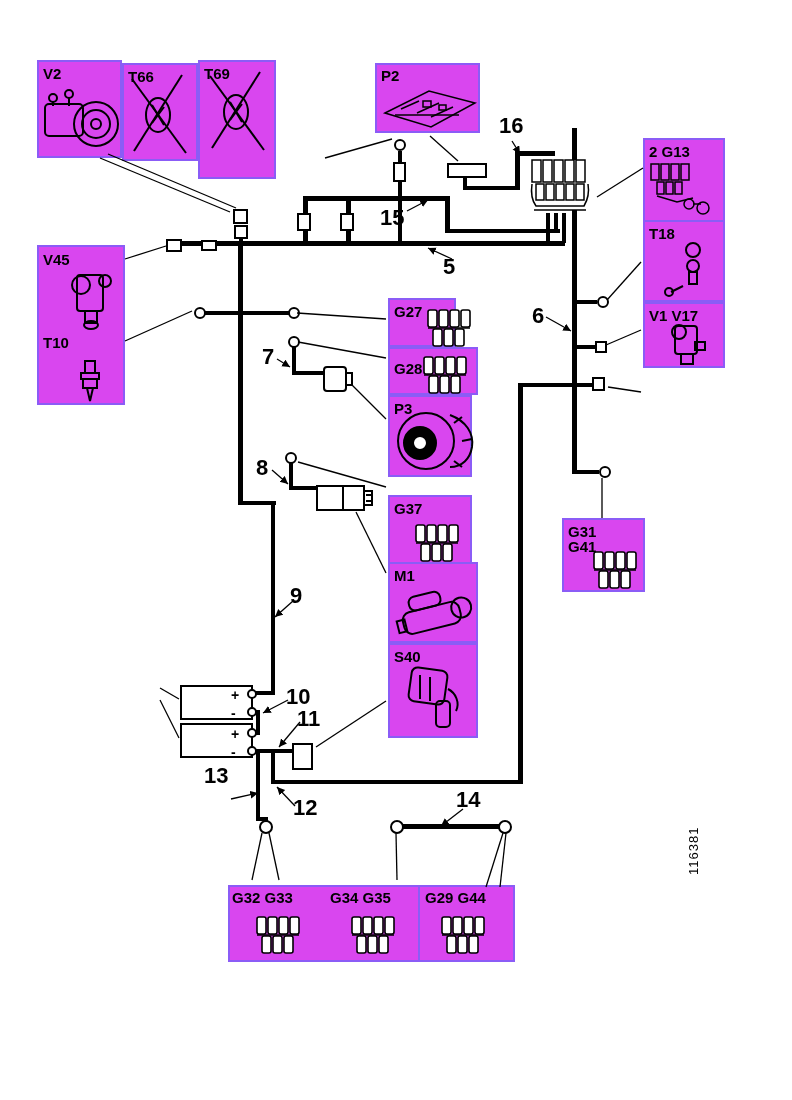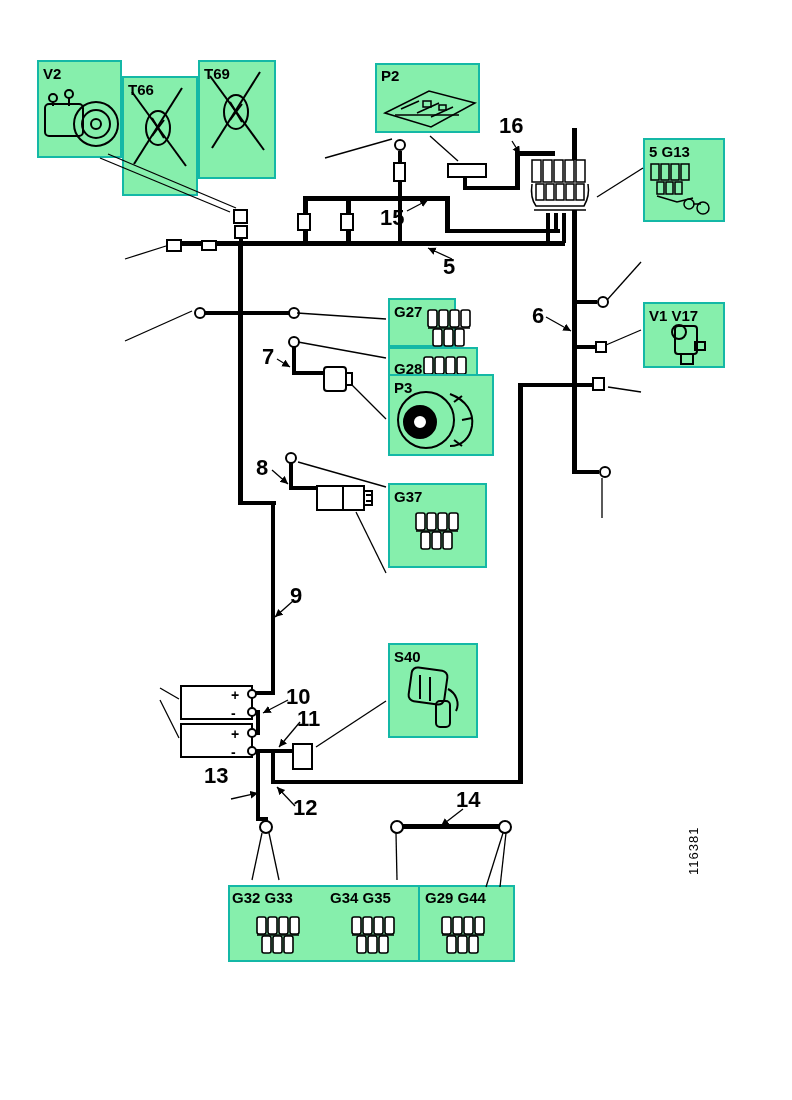--- a/index.html
+++ b/index.html
@@ -1,18 +1,18 @@
 <!DOCTYPE html>
 <html><head>
 <meta charset="utf-8">
 <style>
   html,body{margin:0;padding:0;background:#fff}
   #canvas{position:relative;width:792px;height:1100px;background:#fff;overflow:hidden;
           font-family:"Liberation Sans",sans-serif;color:#000}
-  .box{position:absolute;border:2px solid #14b8a6;background:#86efac;box-sizing:border-box}
+  .box{position:absolute;border:2px solid #8b5cf6;background:#d946ef;box-sizing:border-box}
   .lbl{position:absolute;font-weight:bold;font-size:15px;line-height:1;white-space:pre}
   .lbl2{position:absolute;font-weight:bold;font-size:15px;line-height:1.1;white-space:pre}
   .num{position:absolute;font-weight:bold;font-size:22px;line-height:1}
   .wire{position:absolute;background:#000}
   .conn{position:absolute;background:#fff;border:2px solid #000;box-sizing:border-box}
   .ring{position:absolute;background:#fff;border:2px solid #000;border-radius:50%;box-sizing:border-box}
   .glyph{position:absolute}
   .sign{position:absolute;font-weight:bold;font-size:14px;line-height:1}
   #leads{position:absolute;left:0;top:0;width:792px;height:1100px;pointer-events:none}
   #figid{position:absolute;left:686px;top:795px;width:14px;height:80px;
@@ -33,21 +33,21 @@
           <circle cx="55" cy="42" r="14"></circle>
           <circle cx="55" cy="42" r="5"></circle>
         <circle cx="12" cy="16" r="4"></circle>
           <circle cx="28" cy="12" r="4"></circle>
         <line x1="12" y1="20" x2="12" y2="24"></line>
           <line x1="28" y1="16" x2="28" y2="24"></line>
       </g>
     </svg>
   </div>
 
-  <div class="box" style="left:122px;top:76px;width:76px;height:120px">
+  <div class="box" style="left:122px;top:63px;width:76px;height:98px">
     <span class="lbl" style="left:4px;top:4px">T66</span>
     <svg class="glyph" style="left:0;top:0" width="72" height="94" viewBox="0 0 72 94">
       <g fill="none" stroke="#000" stroke-width="2">
         <ellipse cx="34" cy="50" rx="12" ry="17"></ellipse>
         <line x1="28" y1="40" x2="40" y2="60"></line>
           <line x1="40" y1="42" x2="28" y2="58"></line>
         <line x1="8" y1="14" x2="62" y2="88"></line>
           <line x1="58" y1="10" x2="10" y2="86"></line>
       </g>
     </svg>
@@ -76,52 +76,85 @@
           <line x1="38" y1="32" x2="60" y2="22"></line>
         <line x1="52" y1="36" x2="74" y2="26"></line>
           <rect x="44" y="20" width="8" height="6"></rect>
         <rect x="60" y="24" width="7" height="5"></rect>
           <line x1="16" y1="34" x2="80" y2="34"></line>
       </g>
     </svg>
   </div>
 
   <div class="box" style="left:643px;top:138px;width:82px;height:84px">
-    <span class="lbl" style="left:4px;top:4px">5 G13</span>
+    <span class="lbl" style="left:4px;top:4px">2 G13</span>
     <svg class="glyph" style="left:4px;top:22px" width="72" height="56" viewBox="0 0 72 56">
       <g fill="none" stroke="#000" stroke-width="1.5">
         <rect x="2" y="2" width="8" height="16"></rect>
           <rect x="12" y="2" width="8" height="16"></rect>
           <rect x="22" y="2" width="8" height="16"></rect>
           <rect x="32" y="2" width="8" height="16"></rect>
         <rect x="8" y="20" width="7" height="12"></rect>
           <rect x="17" y="20" width="7" height="12"></rect>
           <rect x="26" y="20" width="7" height="12"></rect>
         <path d="M8,34 L28,40 L44,36"></path>
         <circle cx="40" cy="42" r="5"></circle>
           <circle cx="54" cy="46" r="6"></circle>
           <path d="M44,42 h8"></path>
       </g>
     </svg>
   </div>
 
+  <div class="box" style="left:643px;top:220px;width:82px;height:82px">
+    <span class="lbl" style="left:4px;top:4px">T18</span>
+    <svg class="glyph" style="left:14px;top:18px" width="56" height="60" viewBox="0 0 56 60">
+      <g fill="none" stroke="#000" stroke-width="2">
+        <circle cx="34" cy="10" r="7"></circle>
+          <circle cx="34" cy="26" r="6"></circle>
+        <rect x="30" y="32" width="8" height="12"></rect>
+        <path d="M12,52 l12,-6"></path>
+          <circle cx="10" cy="52" r="4"></circle>
+      </g>
+    </svg>
+  </div>
 
   <div class="box" style="left:643px;top:302px;width:82px;height:66px">
     <span class="lbl" style="left:4px;top:4px">V1 V17</span>
     <svg class="glyph" style="left:18px;top:16px" width="50" height="48" viewBox="0 0 50 48">
       <g fill="none" stroke="#000" stroke-width="2">
         <rect x="12" y="6" width="22" height="28" rx="3"></rect>
         <circle cx="16" cy="12" r="7"></circle>
         <rect x="18" y="34" width="12" height="10"></rect>
         <rect x="32" y="22" width="10" height="8"></rect>
       </g>
     </svg>
   </div>
 
 
+  <div class="box" style="left:37px;top:245px;width:88px;height:160px">
+    <span class="lbl" style="left:4px;top:5px">V45</span>
+    <span class="lbl" style="left:4px;top:88px">T10</span>
+    <svg class="glyph" style="left:26px;top:20px" width="56" height="64" viewBox="0 0 56 64">
+      <g fill="none" stroke="#000" stroke-width="2">
+        <rect x="12" y="8" width="26" height="36" rx="3"></rect>
+        <circle cx="16" cy="18" r="9"></circle>
+          <circle cx="40" cy="14" r="6"></circle>
+        <rect x="20" y="44" width="12" height="12"></rect>
+          <ellipse cx="26" cy="58" rx="7" ry="4"></ellipse>
+      </g>
+    </svg>
+    <svg class="glyph" style="left:36px;top:112px" width="30" height="44" viewBox="0 0 30 44">
+      <g fill="none" stroke="#000" stroke-width="2">
+        <rect x="10" y="2" width="10" height="12"></rect>
+        <rect x="6" y="14" width="18" height="6"></rect>
+        <rect x="8" y="20" width="14" height="9"></rect>
+        <polygon points="12,29 18,29 15,42"></polygon>
+      </g>
+    </svg>
+  </div>
 
 
   <div class="box" style="left:388px;top:298px;width:68px;height:49px">
     <span class="lbl" style="left:4px;top:4px">G27</span>
     <div class="glyph gconn" style="left:36px;top:8px">
         <svg width="46" height="40" viewBox="0 0 46 40">
           <g fill="#fff" stroke="#000" stroke-width="1.6">
             <rect x="2" y="2" width="9" height="17" rx="2"></rect>
             <rect x="13" y="2" width="9" height="17" rx="2"></rect>
             <rect x="24" y="2" width="9" height="17" rx="2"></rect>
@@ -144,64 +177,93 @@
             <rect x="24" y="2" width="9" height="17" rx="2"></rect>
             <rect x="35" y="2" width="9" height="17" rx="2"></rect>
             <rect x="7" y="21" width="9" height="17" rx="2"></rect>
             <rect x="18" y="21" width="9" height="17" rx="2"></rect>
             <rect x="29" y="21" width="9" height="17" rx="2"></rect>
             <line x1="2" y1="20" x2="44" y2="20"></line>
           </g>
         </svg>
       </div>
   </div>
-  <div class="box" style="left:388px;top:374px;width:106px;height:82px">
+  <div class="box" style="left:388px;top:395px;width:84px;height:82px">
     <span class="lbl" style="left:4px;top:4px">P3</span>
     <svg class="glyph" style="left:2px;top:4px" width="86" height="74" viewBox="0 0 86 74">
       <g fill="none" stroke="#000" stroke-width="2">
         <circle cx="34" cy="40" r="28"></circle>
         <circle cx="28" cy="42" r="16" fill="#000"></circle>
           <circle cx="28" cy="42" r="7" fill="#fff"></circle>
         <path d="M58,14 C74,20 82,32 80,46 C78,58 70,66 58,66"></path>
         <line x1="62" y1="22" x2="70" y2="16"></line>
           <line x1="70" y1="40" x2="80" y2="38"></line>
           <line x1="62" y1="60" x2="70" y2="66"></line>
       </g>
     </svg>
   </div>
-  <div class="box" style="left:388px;top:483px;width:99px;height:85px">
+  <div class="box" style="left:388px;top:495px;width:84px;height:85px">
     <span class="lbl" style="left:4px;top:4px">G37</span>
     <div class="glyph gconn" style="left:24px;top:26px">
         <svg width="46" height="40" viewBox="0 0 46 40">
           <g fill="#fff" stroke="#000" stroke-width="1.6">
             <rect x="2" y="2" width="9" height="17" rx="2"></rect>
             <rect x="13" y="2" width="9" height="17" rx="2"></rect>
             <rect x="24" y="2" width="9" height="17" rx="2"></rect>
             <rect x="35" y="2" width="9" height="17" rx="2"></rect>
             <rect x="7" y="21" width="9" height="17" rx="2"></rect>
             <rect x="18" y="21" width="9" height="17" rx="2"></rect>
             <rect x="29" y="21" width="9" height="17" rx="2"></rect>
             <line x1="2" y1="20" x2="44" y2="20"></line>
           </g>
         </svg>
       </div>
   </div>
+  <div class="box" style="left:388px;top:562px;width:90px;height:81px">
+    <span class="lbl" style="left:4px;top:4px">M1</span>
+    <svg class="glyph" style="left:2px;top:14px" width="86" height="64" viewBox="0 0 86 64">
+      <g fill="none" stroke="#000" stroke-width="2" transform="rotate(-14 43 36)">
+        <rect x="10" y="28" width="58" height="22" rx="8"></rect>
+        <rect x="20" y="14" width="32" height="14" rx="6"></rect>
+        <circle cx="70" cy="36" r="10"></circle>
+        <rect x="4" y="34" width="8" height="12"></rect>
+      </g>
+    </svg>
+  </div>
   <div class="box" style="left:388px;top:643px;width:90px;height:95px">
     <span class="lbl" style="left:4px;top:4px">S40</span>
     <svg class="glyph" style="left:12px;top:16px" width="66" height="74" viewBox="0 0 66 74">
       <g fill="none" stroke="#000" stroke-width="2">
         <rect x="8" y="8" width="36" height="34" rx="6" transform="rotate(8 26 25)"></rect>
         <line x1="18" y1="14" x2="18" y2="38"></line>
           <line x1="28" y1="16" x2="28" y2="40"></line>
         <rect x="34" y="40" width="14" height="26" rx="4"></rect>
         <path d="M46,28 c8,4 12,14 8,22"></path>
       </g>
     </svg>
   </div>
 
+  <div class="box" style="left:562px;top:518px;width:83px;height:74px">
+    <span class="lbl2" style="left:4px;top:4px">G31</span>
+    <span class="lbl2" style="left:4px;top:19px">G41</span>
+    <div class="glyph gconn" style="left:28px;top:30px">
+        <svg width="46" height="40" viewBox="0 0 46 40">
+          <g fill="#fff" stroke="#000" stroke-width="1.6">
+            <rect x="2" y="2" width="9" height="17" rx="2"></rect>
+            <rect x="13" y="2" width="9" height="17" rx="2"></rect>
+            <rect x="24" y="2" width="9" height="17" rx="2"></rect>
+            <rect x="35" y="2" width="9" height="17" rx="2"></rect>
+            <rect x="7" y="21" width="9" height="17" rx="2"></rect>
+            <rect x="18" y="21" width="9" height="17" rx="2"></rect>
+            <rect x="29" y="21" width="9" height="17" rx="2"></rect>
+            <line x1="2" y1="20" x2="44" y2="20"></line>
+          </g>
+        </svg>
+      </div>
+  </div>
 
   <div class="box" style="left:228px;top:885px;width:192px;height:77px"></div>
   <div class="box" style="left:418px;top:885px;width:97px;height:77px"></div>
   <span class="lbl" style="left:232px;top:890px">G32 G33</span>
   <span class="lbl" style="left:330px;top:890px">G34 G35</span>
   <span class="lbl" style="left:425px;top:890px">G29 G44</span>
   <div class="glyph gconn" style="left:255px;top:915px">
       <svg width="46" height="40" viewBox="0 0 46 40">
         <g fill="#fff" stroke="#000" stroke-width="1.6">
           <rect x="2" y="2" width="9" height="17" rx="2"></rect>

